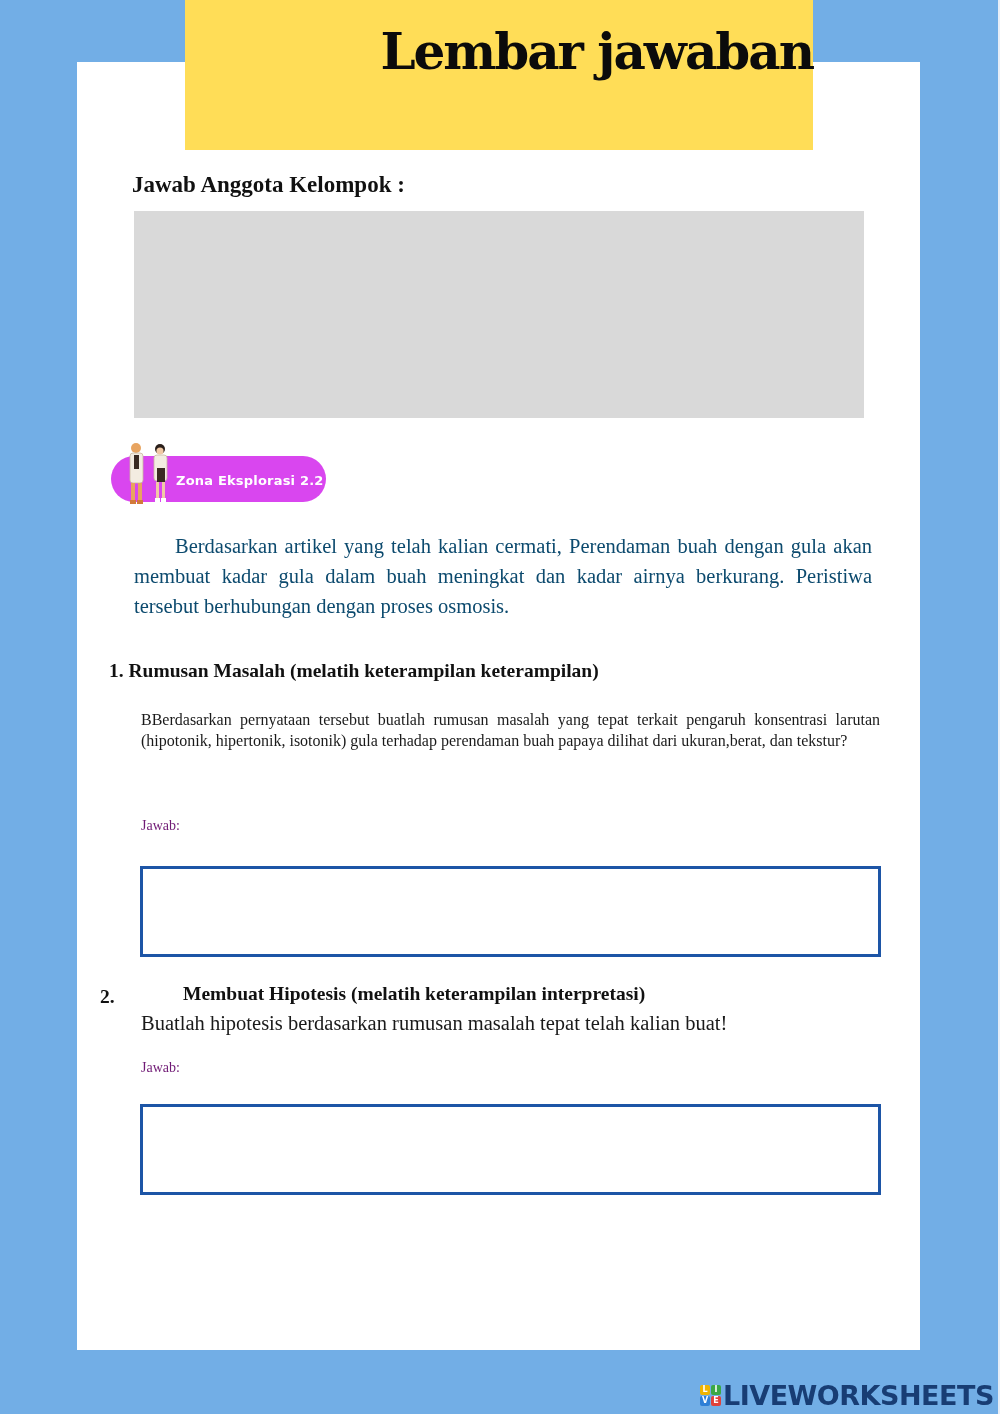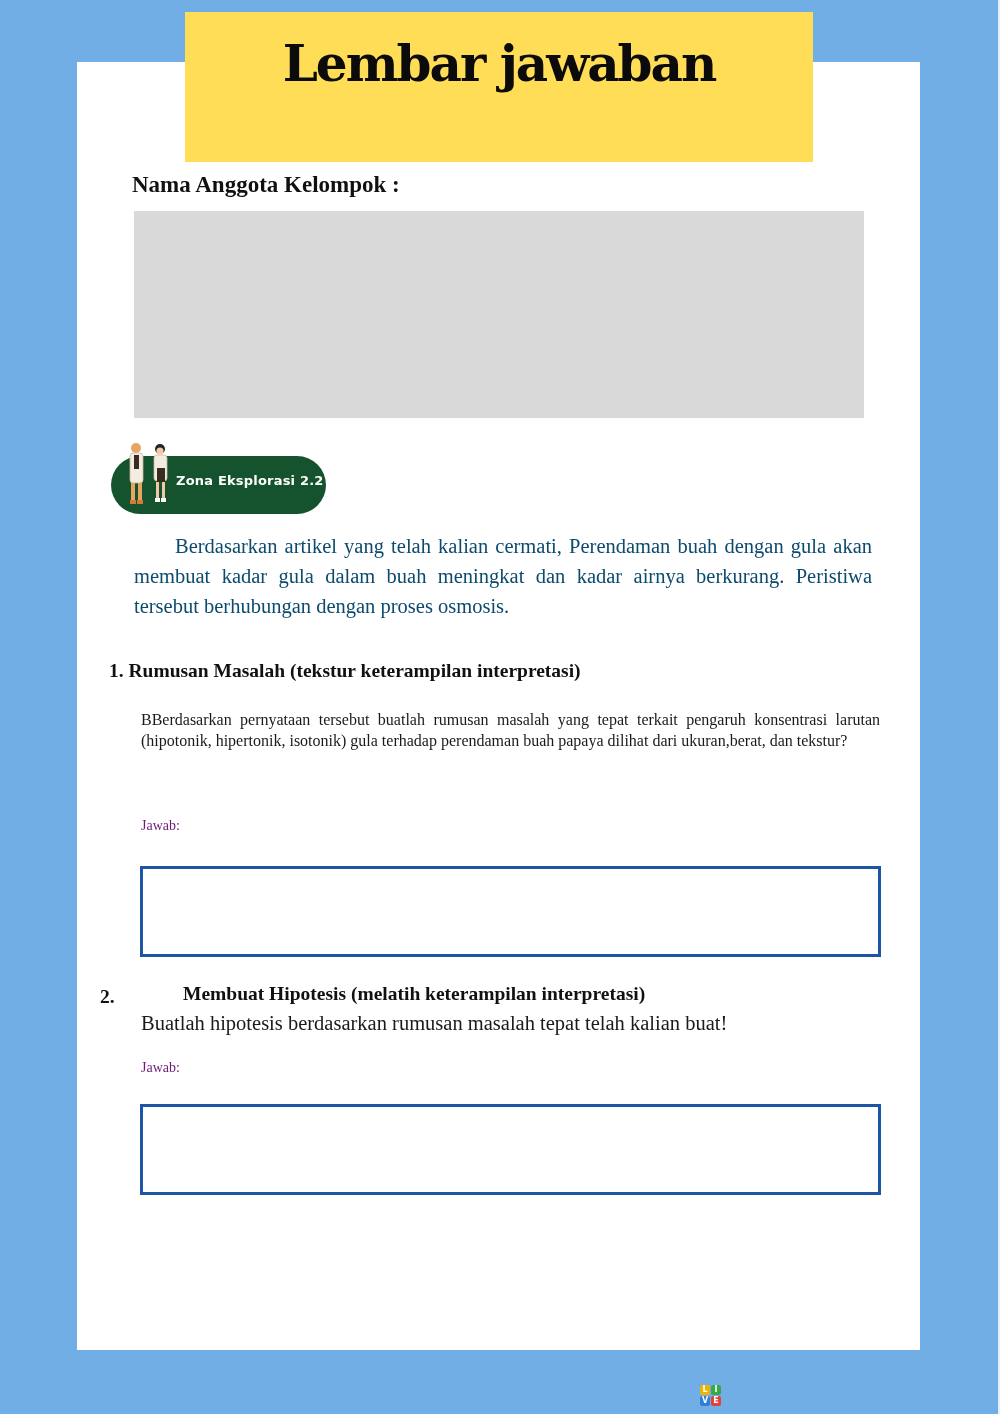--- a/index.html
+++ b/index.html
@@ -10,38 +10,38 @@
       color: #1a1a1a;
     }
     .edge-strip { position: absolute; right: 0; top: 0; width: 2px; height: 1414px; background: #e8eef7; }
     .sheet {
       position: absolute; left: 77px; top: 62px; width: 843px; height: 1288px;
       background: #ffffff;
     }
     .title-banner {
       position: absolute; left: 185px; top: 0; width: 628px; height: 150px;
       background: #ffdd57;
-      display: flex; justify-content: center; margin-top: 12px;
+      display: flex; justify-content: flex-end;
     }
     .title-text {
       margin-top: 22px;
       font-family: "DejaVu Serif", serif;
       font-weight: 900; font-size: 50px; letter-spacing: -2px;
       color: #0b0b0b; transform: scaleY(1.02);
     }
     .abs { position: absolute; }
     .members-label {
       left: 132px; top: 172px; font-size: 23px; font-weight: bold; color: #111;
     }
     .members-box {
       left: 134px; top: 211px; width: 730px; height: 207px; background: #d9d9d9;
     }
     .zona-badge {
-      left: 111px; top: 456px; width: 215px; height: 58px;
-      background: #14532d; border-radius: 29px;
+      left: 111px; top: 456px; width: 215px; height: 46px;
+      background: #d946ef; border-radius: 29px;
     }
     .zona-text {
       position: absolute; left: 65px; top: 17px;
       font-family: "DejaVu Sans", sans-serif; font-size: 13px; font-weight: bold;
       color: #ffffff; letter-spacing: 0.2px;
     }
     .figures { position: absolute; left: 8px; top: -18px; width: 60px; height: 70px; }
     .intro {
       left: 134px; top: 531px; width: 738px;
       font-size: 20.5px; line-height: 30px; text-align: justify; color: #0c4a6e;
@@ -80,21 +80,21 @@
 <body>
 
 <div class="edge-strip"></div>
 
 <div class="sheet"></div>
 
 <div class="title-banner">
   <div class="title-text">Lembar jawaban</div>
 </div>
 
-<div class="abs members-label">Nama Anggota Kelompok :</div>
+<div class="abs members-label">Jawab Anggota Kelompok :</div>
 <div class="abs members-box"></div>
 
 <div class="abs zona-badge">
   <svg class="figures" viewBox="0 0 60 70">
 
     <circle cx="17" cy="10" r="5" fill="#e8a460"></circle>
     <rect x="11" y="15" width="13" height="30" rx="3" fill="#f3ece1" stroke="#c9b9a0" stroke-width="0.8"></rect>
     <rect x="15" y="17" width="5" height="14" fill="#3a2a22"></rect>
     <rect x="12" y="45" width="4" height="18" fill="#e8a460"></rect>
     <rect x="19" y="45" width="4" height="18" fill="#e8a460"></rect>
@@ -110,32 +110,33 @@
     <rect x="36" y="60" width="5" height="4" fill="#ffffff"></rect>
     <rect x="42" y="60" width="5" height="4" fill="#ffffff"></rect>
   </svg>
   <span class="zona-text">Zona Eksplorasi 2.2</span>
 </div>
 
 <div class="abs intro"><span class="indent"></span><span>Berdasarkan artikel yang telah kalian cermati, Perendaman buah dengan gula akan membuat kadar gula dalam buah meningkat dan kadar airnya berkurang. Peristiwa tersebut berhubungan dengan proses osmosis.</span></div>
 
 <div class="abs q1-heading">
   <span>1.</span>
-  <span>Rumusan Masalah (tekstur keterampilan interpretasi)</span>
+  <span>Rumusan Masalah (melatih keterampilan keterampilan)</span>
 </div>
 <div class="abs q1-body">BBerdasarkan pernyataan tersebut buatlah rumusan masalah yang tepat terkait pengaruh konsentrasi larutan (hipotonik, hipertonik, isotonik) gula terhadap perendaman buah papaya dilihat dari ukuran,berat, dan tekstur?</div>
 <div class="abs jawab" style="left:141px; top:818px;">Jawab:</div>
 <div class="abs answer-box" style="left:140px; top:866px;"></div>
 
 <div class="abs q2-num">2.</div>
 <div class="abs q2-heading">Membuat Hipotesis (melatih keterampilan interpretasi)</div>
 <div class="abs q2-body">Buatlah hipotesis berdasarkan rumusan masalah tepat telah kalian buat!</div>
 <div class="abs jawab" style="left:141px; top:1060px;">Jawab:</div>
 <div class="abs answer-box" style="left:140px; top:1104px;"></div>
 
 <div class="lw-logo">
   <div class="lw-icon">
     <span style="background:#f0b400;">L</span>
     <span style="background:#3aa845;">I</span>
     <span style="background:#2f7fd6;">V</span>
     <span style="background:#e0413a;">E</span>
   </div>
+  <span class="lw-text">LIVEWORKSHEETS</span>
 </div>
 
 </body></html>

